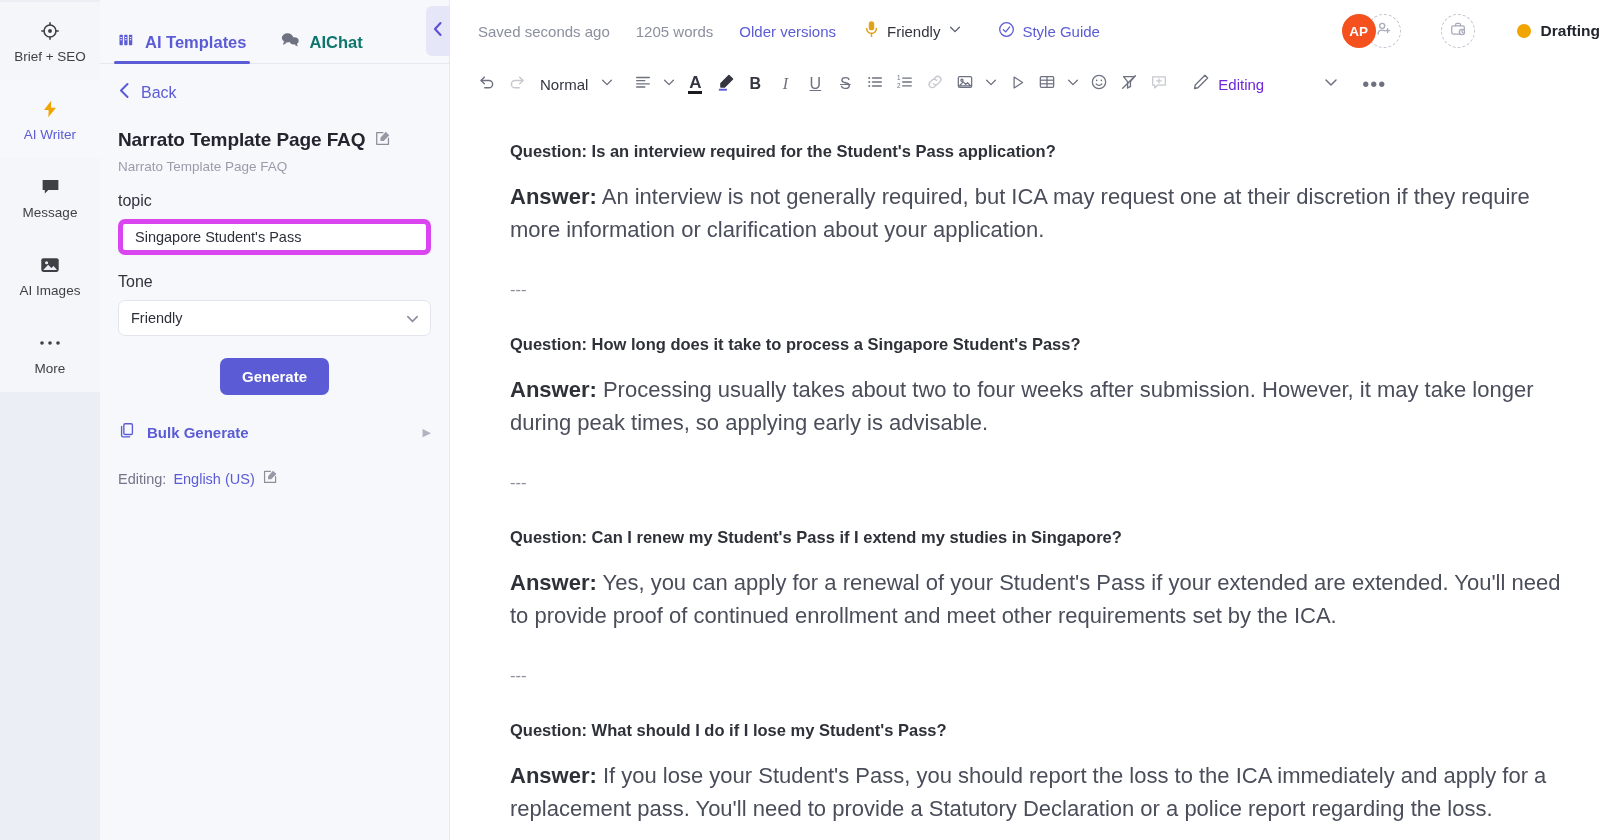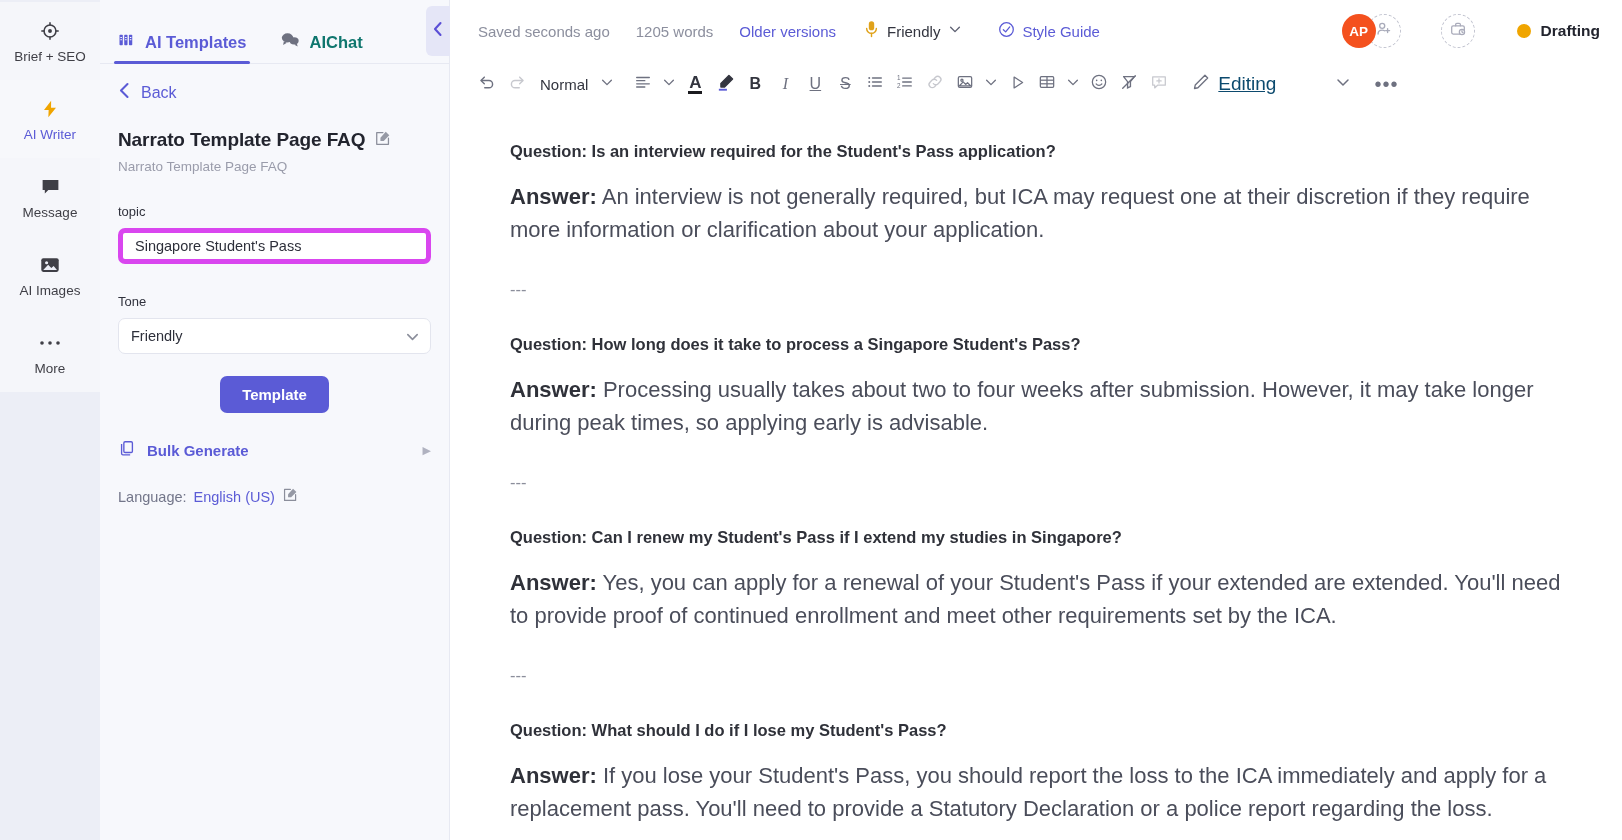--- a/index.html
+++ b/index.html
@@ -56,21 +56,21 @@
   }
   .back-row {
     display: flex; align-items: center; gap: 10px;
     padding: 18px 0 6px 18px; cursor: pointer;
   }
   .back-label { color: #5b5bd6; font-size: 16px; }
   .panel-body { padding: 10px 18px 0 18px; }
   .tmpl-title-row { display: flex; align-items: center; gap: 9px; margin-top: 10px; }
   .tmpl-title { font-size: 19px; font-weight: 700; color: #22242e; letter-spacing: -0.1px; }
   .tmpl-sub { font-size: 13.5px; color: #9a9cab; margin-top: 8px; }
-  .field-label { font-size: 13px; color: #30323d; margin-top: 30px; margin-bottom: 9px; }
+  .field-label { font-size: 16px; color: #30323d; margin-top: 18px; margin-bottom: 9px; }
   .text-input {
     width: 100%; height: 36px; border: 5px solid #d946ef; border-radius: 7px;
     background: #ffffff; padding: 0 12px; font-size: 14.5px; color: #2d2f3a;
     font-family: "Liberation Sans", sans-serif; outline: none;
   }
   .select-wrap { position: relative; width: 100%; }
   .select-box {
     width: 100%; height: 36px; border: 1px solid #e3e5ee; border-radius: 7px;
     background: #ffffff; padding: 0 34px 0 12px; font-size: 14.5px; color: #2d2f3a;
     display: flex; align-items: center; cursor: pointer;
@@ -145,21 +145,21 @@
   }
   .tb-letterA {
     font-size: 17px; font-weight: 700; color: #33353f;
     border-bottom: 3px solid #1b1b1f; line-height: 1.05; padding: 0 1px;
   }
   .tb-bold { font-size: 16px; font-weight: 700; color: #33353f; }
   .tb-italic { font-size: 16px; font-style: italic; color: #6e7180; font-family: "Liberation Serif", serif; }
   .tb-underline { font-size: 16px; color: #6e7180; text-decoration: underline; }
   .tb-strike { font-size: 16px; color: #6e7180; text-decoration: line-through; }
   .editing-btn { display: flex; align-items: center; gap: 8px; padding: 0 8px; cursor: pointer; margin-left: 10px; }
-  .editing-label { font-size: 19px; color: #0c4a6e; text-decoration: underline; }
+  .editing-label { font-size: 15px; color: #6d28d9; }
   .tb-sep { width: 10px; }
   .dots { font-size: 20px; color: #6e7180; letter-spacing: 1px; cursor: pointer; padding: 0 6px; }
 
   
   .doc-scroll { flex: 1; overflow: hidden; padding: 34px 60px 0 60px; }
   .doc { max-width: 1060px; }
   .q {
     font-size: 16.5px; font-weight: 700; color: #2f3139;
     margin-bottom: 16px; line-height: 1.45;
   }
@@ -295,36 +295,36 @@
           <span>Friendly</span>
         </div>
         <span class="select-caret">
           <svg width="15" height="15" viewBox="0 0 16 16" fill="none" stroke="#8b8e9b" stroke-width="1.7" stroke-linecap="round" stroke-linejoin="round">
             <polyline points="3,6 8,11 13,6"></polyline>
           </svg>
         </span>
       </div>
 
       <div class="gen-wrap">
-        <button class="gen-btn">Template</button>
+        <button class="gen-btn">Generate</button>
       </div>
 
       <div class="bulk-row">
         <span>
           <svg width="18" height="18" viewBox="0 0 20 20" fill="none" stroke="#5b5bd6" stroke-width="1.5" stroke-linejoin="round">
             <rect x="6.5" y="3" width="9.5" height="12" rx="1.4"></rect>
             <path d="M4 5.6v10.6c0 .8.7 1.4 1.5 1.4h8"></path>
           </svg>
         </span>
         <span class="bulk-label">Bulk Generate</span>
         <span class="bulk-arrow">▶</span>
       </div>
 
       <div class="lang-row">
-        <span>Language:</span>
+        <span>Editing:</span>
         <span class="lang-link">English (US)</span>
         <span>
           <svg width="16" height="16" viewBox="0 0 20 20" fill="none" stroke="#8b8e9b" stroke-width="1.5" stroke-linecap="round" stroke-linejoin="round">
             <path d="M10.5 3H3.2v13.8H17V9.6"></path>
             <path d="M13.8 2.1 18 6.3l-6.6 6.6H7.6v-3.8z" fill="#8b8e9b" stroke="none" opacity="0.9"></path>
           </svg>
         </span>
       </div>
 
     </div>

